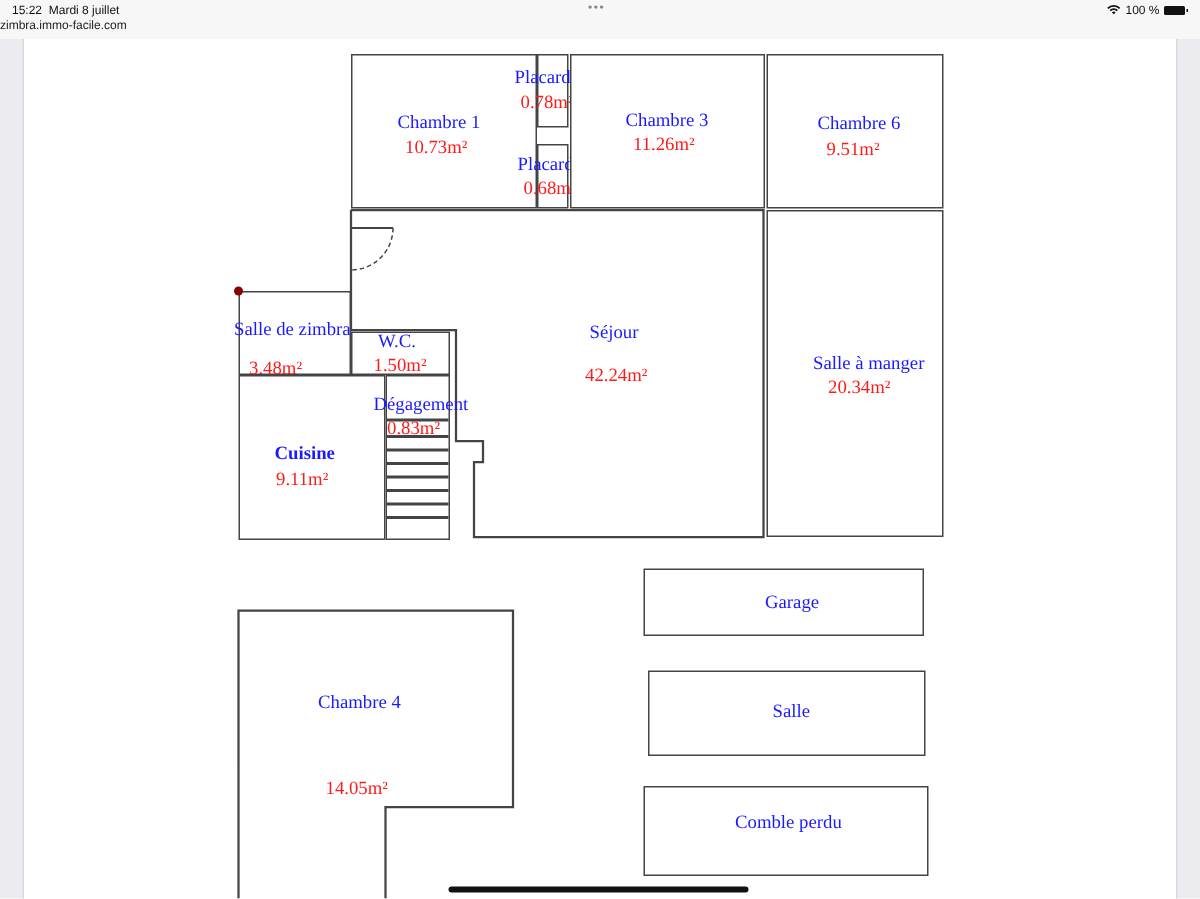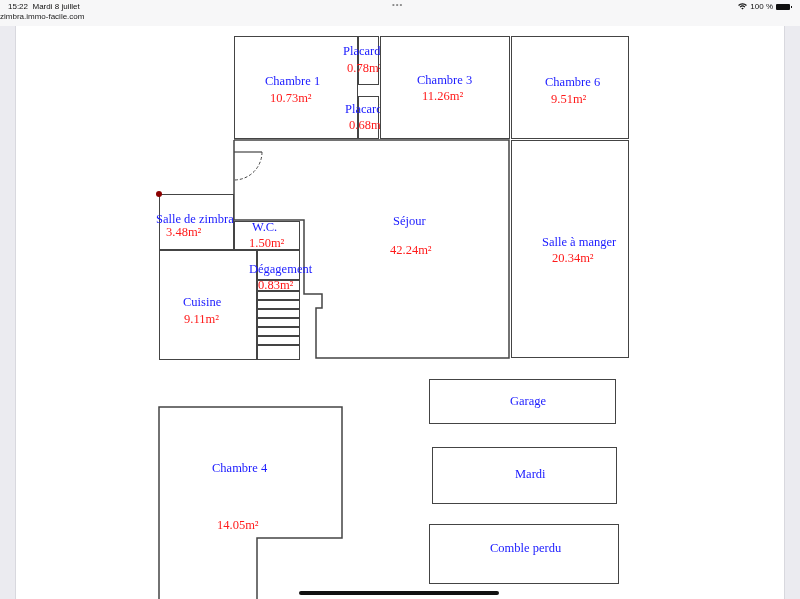--- a/index.html
+++ b/index.html
@@ -70,47 +70,47 @@
   <span class="lbl" style="left:393px;top:214px;font-family:Liberation Serif, serif;">Séjour</span>
   <span class="area" style="left:390px;top:243px;">42.24m²</span>
 
   <div class="room" style="left:511px;top:140px;width:118px;height:218px;"></div>
   <span class="lbl" style="left:542px;top:235px;">Salle à manger</span>
   <span class="area" style="left:552px;top:251px;">20.34m²</span>
 
   <div class="room" style="left:159px;top:194px;width:75px;height:56px;"></div>
   <div style="position:absolute;left:156px;top:191px;width:6px;height:6px;border-radius:50%;background:#8b0000;"></div>
   <span class="lbl" style="left:156px;top:212px;">Salle de zimbra</span>
-  <span class="area" style="left:166px;top:225px;">3.48m²</span>
+  <span class="area" style="left:166px;top:238px;">3.48m²</span>
 
   <div class="room" style="left:234px;top:221px;width:66px;height:29px;"></div>
   <span class="lbl" style="left:252px;top:220px;">W.C.</span>
   <span class="area" style="left:249px;top:236px;">1.50m²</span>
 
   <div class="room" style="left:159px;top:250px;width:98px;height:110px;"></div>
-  <span class="lbl" style="left:183px;top:295px;">Cuisine</span>
+  <span class="lbl" style="left:183px;top:295px;font-weight:bold;">Cuisine</span>
   <span class="area" style="left:184px;top:312px;">9.11m²</span>
 
   <div class="room" style="left:257px;top:250px;width:43px;height:110px;"></div>
   <div class="stair" style="top:279px;"></div>
   <div class="stair" style="top:290px;"></div>
   <div class="stair" style="top:299px;"></div>
   <div class="stair" style="top:308px;"></div>
   <div class="stair" style="top:317px;"></div>
   <div class="stair" style="top:326px;"></div>
   <div class="stair" style="top:335px;"></div>
   <div class="stair" style="top:344px;"></div>
   <span class="lbl" style="left:249px;top:262px;">Dégagement</span>
   <span class="area" style="left:258px;top:278px;">0.83m²</span>
 
   <div class="room" style="left:429px;top:379px;width:187px;height:45px;"></div>
   <span class="lbl" style="left:510px;top:394px;">Garage</span>
 
   <div class="room" style="left:432px;top:447px;width:185px;height:57px;"></div>
-  <span class="lbl" style="left:515px;top:467px;">Mardi</span>
+  <span class="lbl" style="left:515px;top:467px;">Salle</span>
 
   <div class="room" style="left:429px;top:524px;width:190px;height:60px;"></div>
   <span class="lbl" style="left:490px;top:541px;">Comble perdu</span>
 
   <div style="position:absolute;left:160px;top:408px;width:180px;height:128px;"></div>
   <span class="lbl" style="left:212px;top:461px;">Chambre 4</span>
   <span class="area" style="left:217px;top:478px;margin-top:40px;">14.05m²</span>
 </div>
 
 <div class="home-ind"></div>

